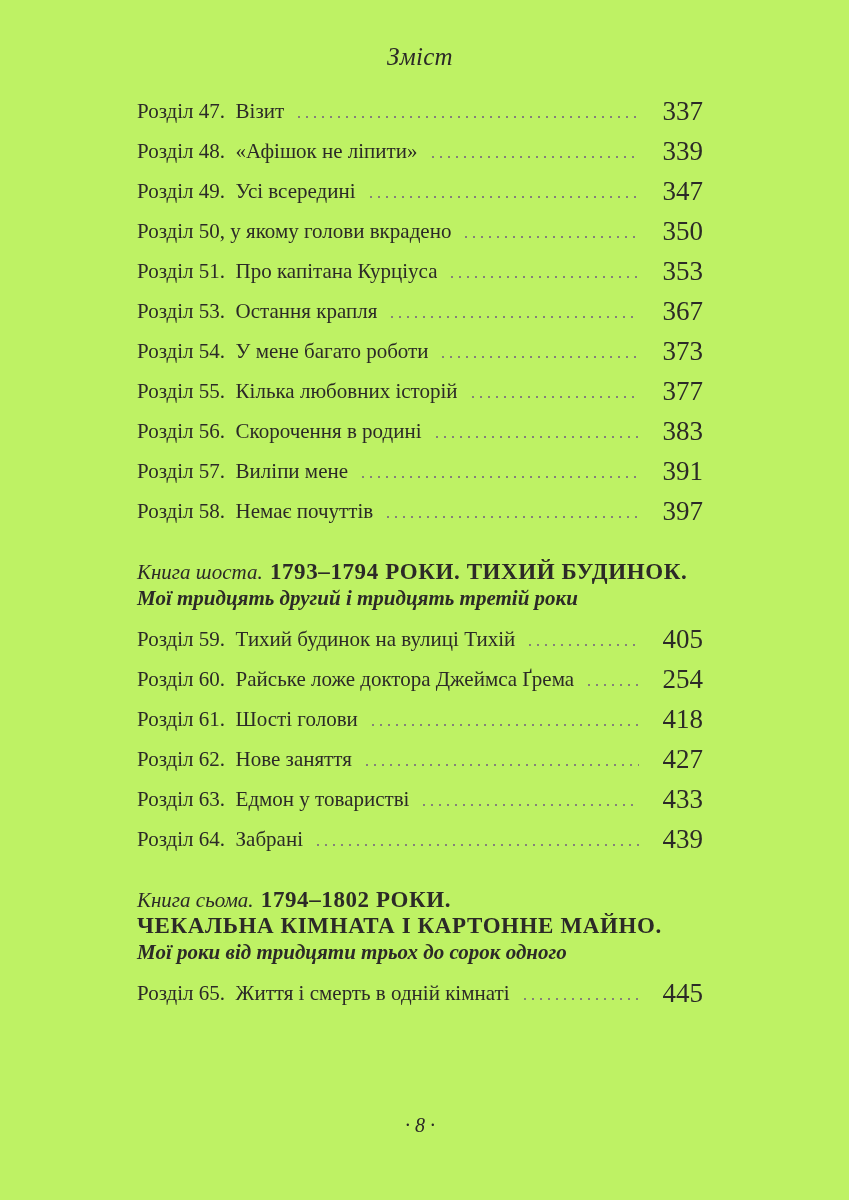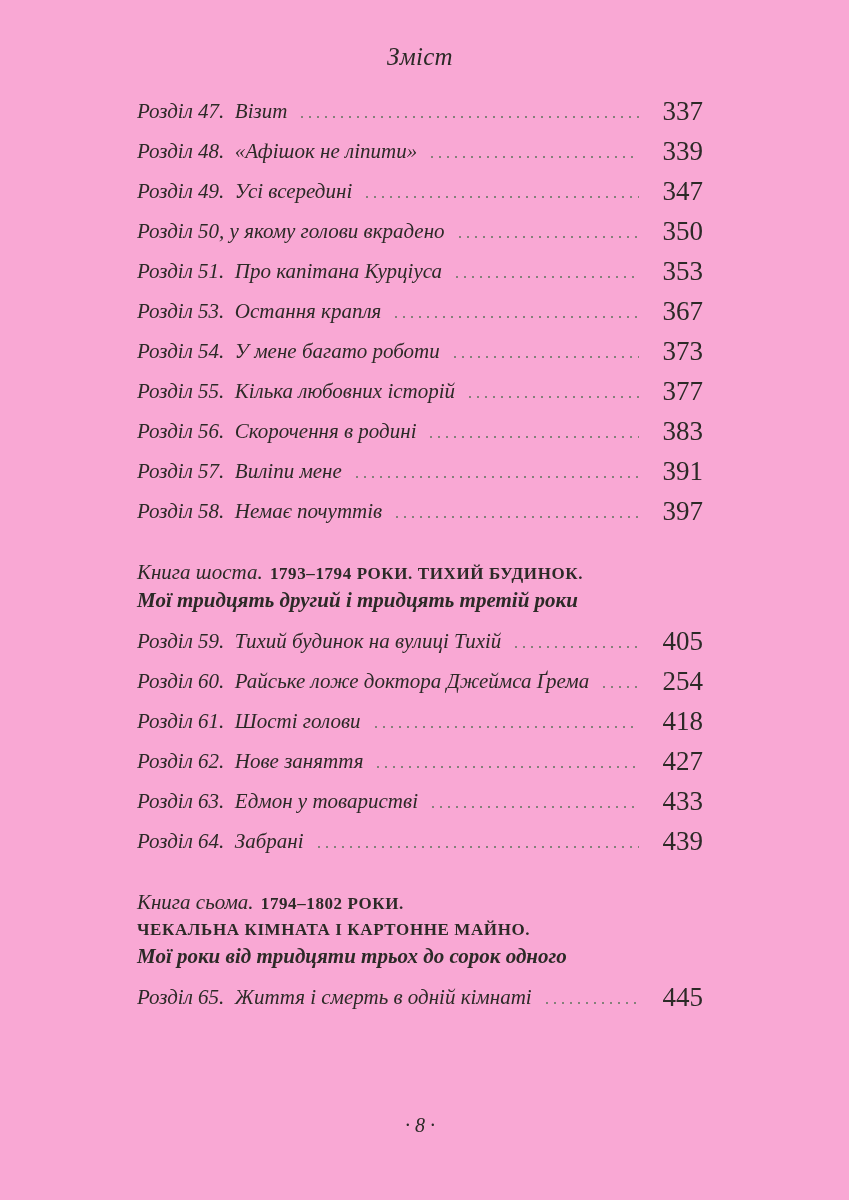--- a/index.html
+++ b/index.html
@@ -11,21 +11,21 @@
     height: 1200px;
     background: #fbfbfa;
     overflow: hidden;
     position: relative;
     font-family: "Liberation Serif", "DejaVu Serif", serif;
     color: #2c2a27;
   }
   .page {
     position: absolute;
     inset: 0;
-    background: #f9a8d4;
+    background: #bef264;
   }
   .content {
     position: absolute;
     left: 137px;
     top: 0;
     width: 566px;
   }
   .title {
     margin: 42px 0 0 0;
     text-align: center;
@@ -44,21 +44,20 @@
   .row {
     display: flex;
     height: 40px;
     line-height: 40px;
     font-size: 21px;
   }
   .row .t {
     white-space: nowrap;
     flex: 0 1 auto;
     overflow: hidden;
-    font-style: italic;
   }
   .row .leader {
     flex: 1 1 auto;
     min-width: 14px;
     margin: 0 14px 0 11px;
     background-image: radial-gradient(circle, #85817a 1.2px, rgba(0,0,0,0) 1.45px);
     background-size: 8px 8px;
     background-repeat: repeat-x;
     background-position: left 0px bottom 10px;
   }
@@ -72,21 +71,21 @@
     margin-top: 28px;
     font-size: 21px;
     line-height: 26px;
   }
   .bh-intro {
     font-style: italic;
     margin-right: 2px;
   }
   .bh-caps {
     font-weight: bold;
-    font-size: 17px;
+    font-size: 23px;
     letter-spacing: 0.6px;
   }
   .bh-sub {
     font-style: italic;
     font-weight: bold;
   }
   .footer {
     position: absolute;
     left: 137px;
     top: 1112px;

